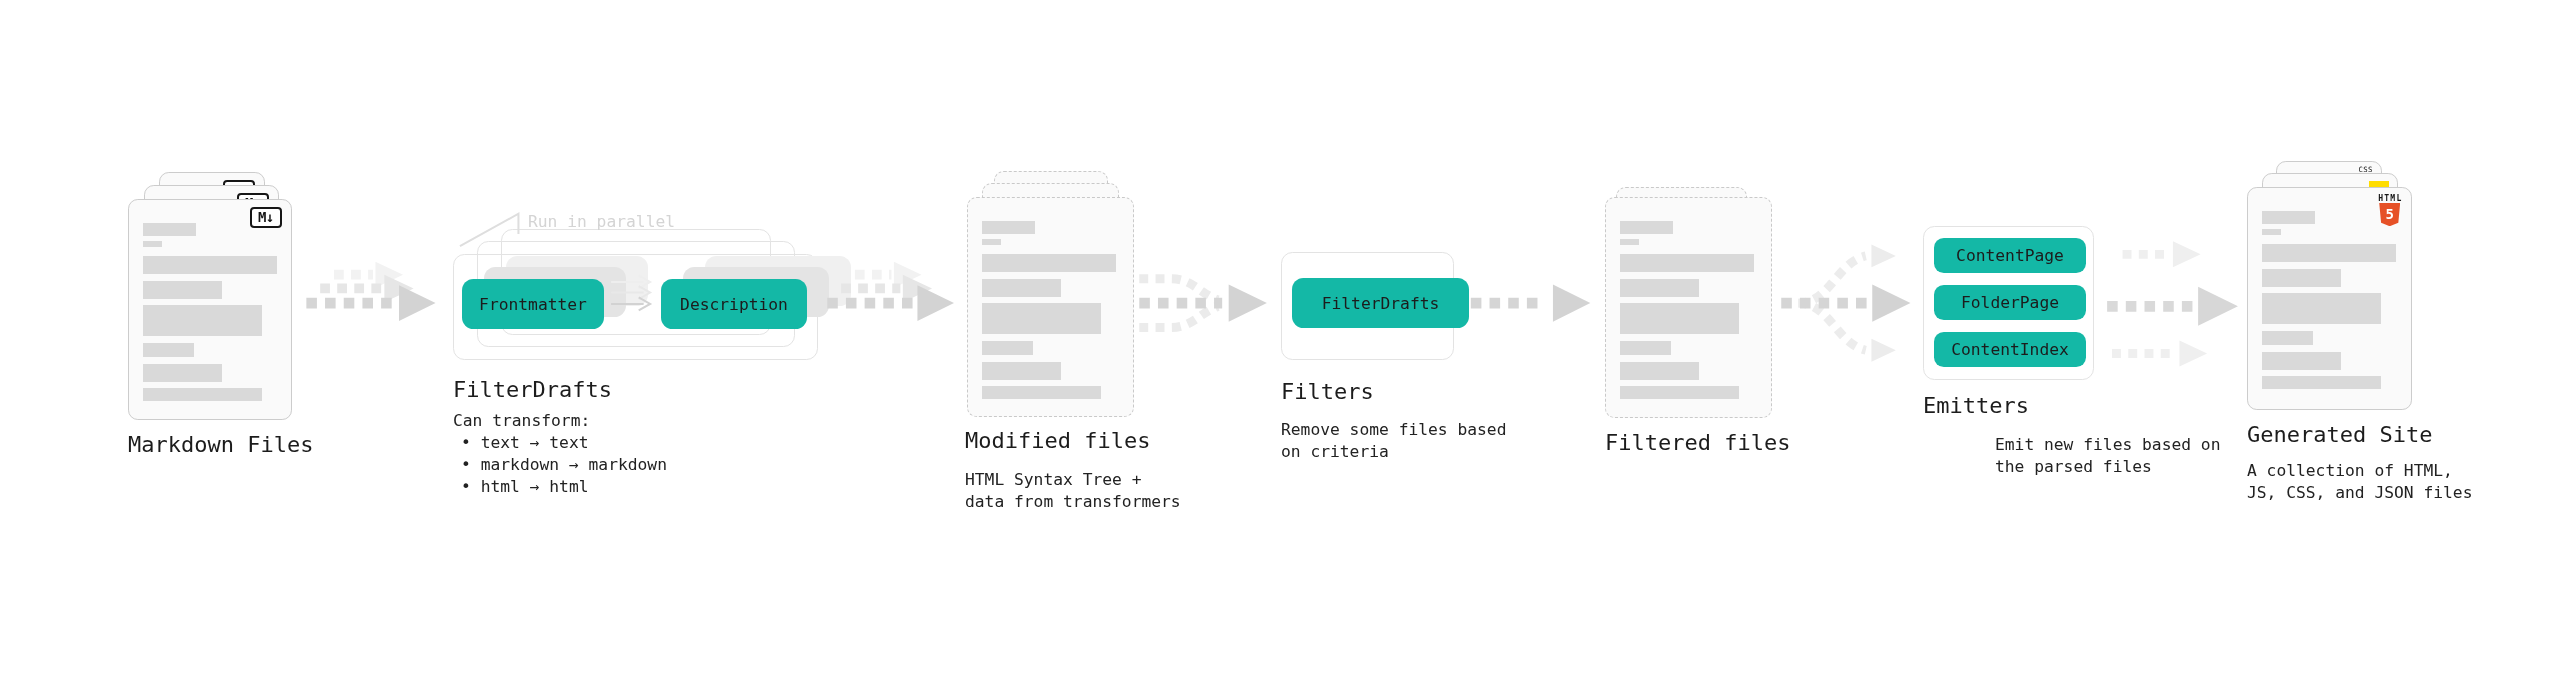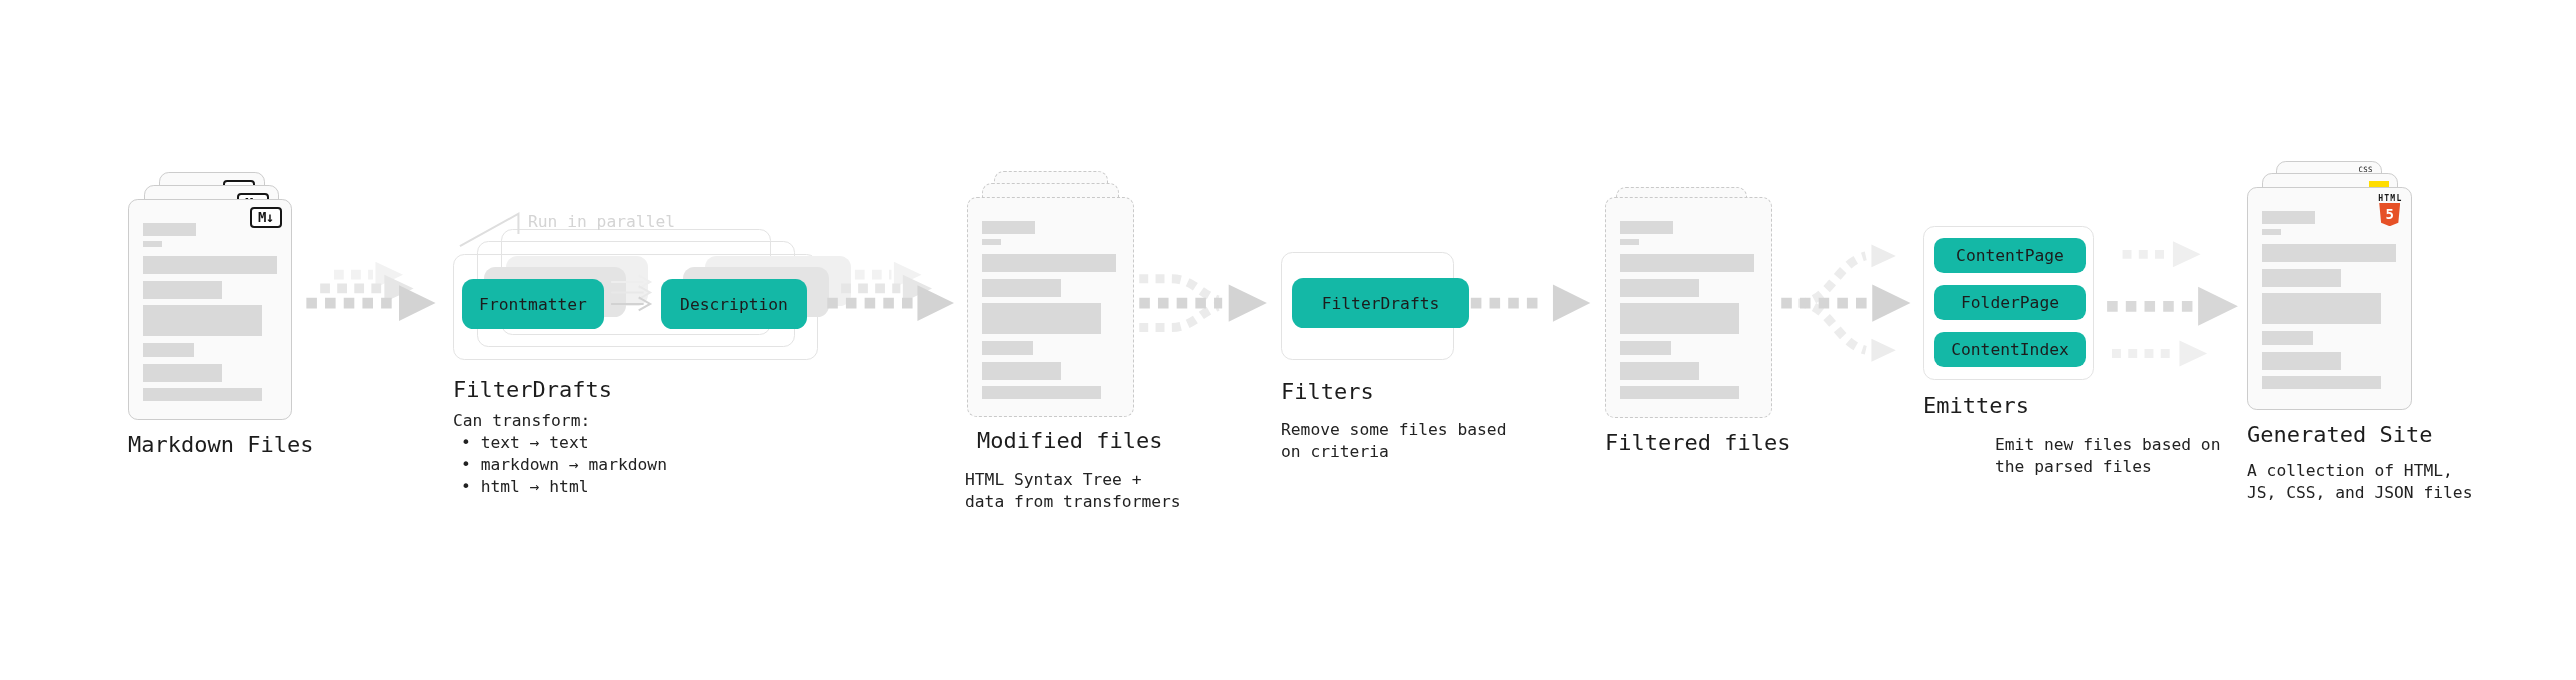--- a/index.html
+++ b/index.html
@@ -105,21 +105,21 @@
           <div class="bar" style="width: 53px; height: 13px; margin-top: 23px;"></div>
           <div class="bar" style="width: 18.7px; height: 5.7px; margin-top: 4.9px;"></div>
           <div class="bar" style="width: 134px; height: 18px; margin-top: 9.8px;"></div>
           <div class="bar" style="width: 79px; height: 18px; margin-top: 6.5px;"></div>
           <div class="bar" style="width: 119px; height: 31px; margin-top: 6.5px;"></div>
           <div class="bar" style="width: 51px; height: 14.6px; margin-top: 6.5px;"></div>
           <div class="bar" style="width: 79px; height: 18px; margin-top: 6.5px;"></div>
           <div class="bar" style="width: 119px; height: 13px; margin-top: 6.5px;"></div>
         </div>
     </div>
-    <div class="node-title" style="left:965px;top:428px;margin-left:12px;">Modified files</div>
+    <div class="node-title" style="left:965px;top:428px;">Modified files</div>
     <div class="node-desc" style="left:965px;top:469px;">
       <div>HTML Syntax Tree +</div>
       <div>data from transformers</div>
     </div>
   </div>
 
   <div>
     <div class="panel" style="left:1281px;top:252px;width:173px;height:108px;"></div>
     <div class="pill" style="left:1292px;top:278px;width:177px;height:50px;">FilterDrafts</div>
     <div class="node-title" style="left:1281px;top:379px;">Filters</div>

